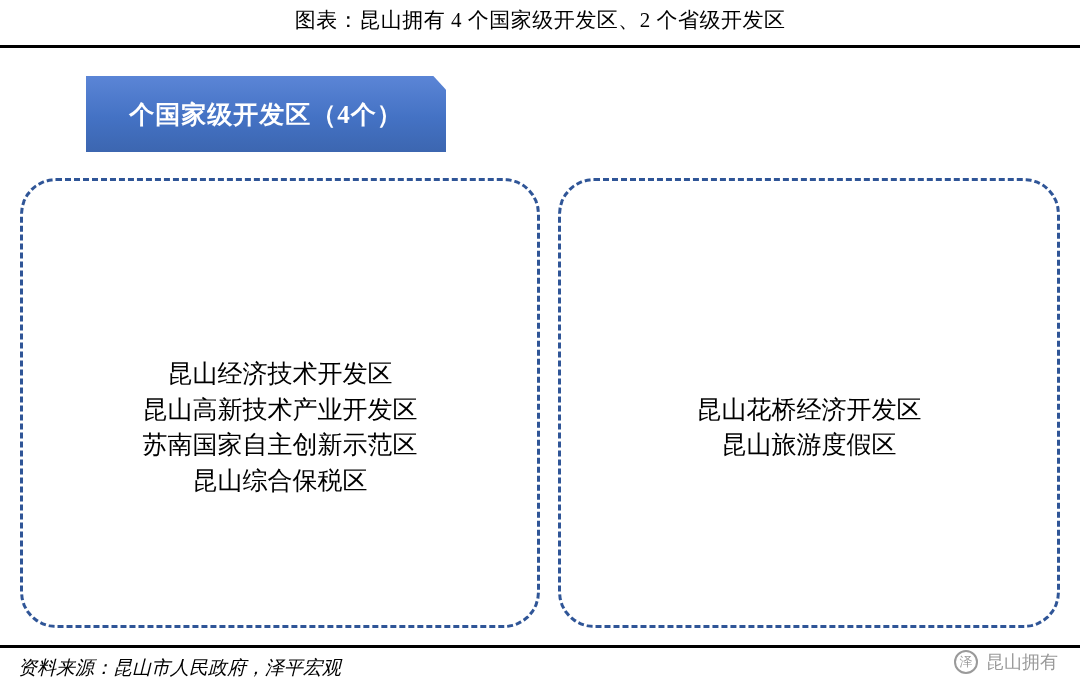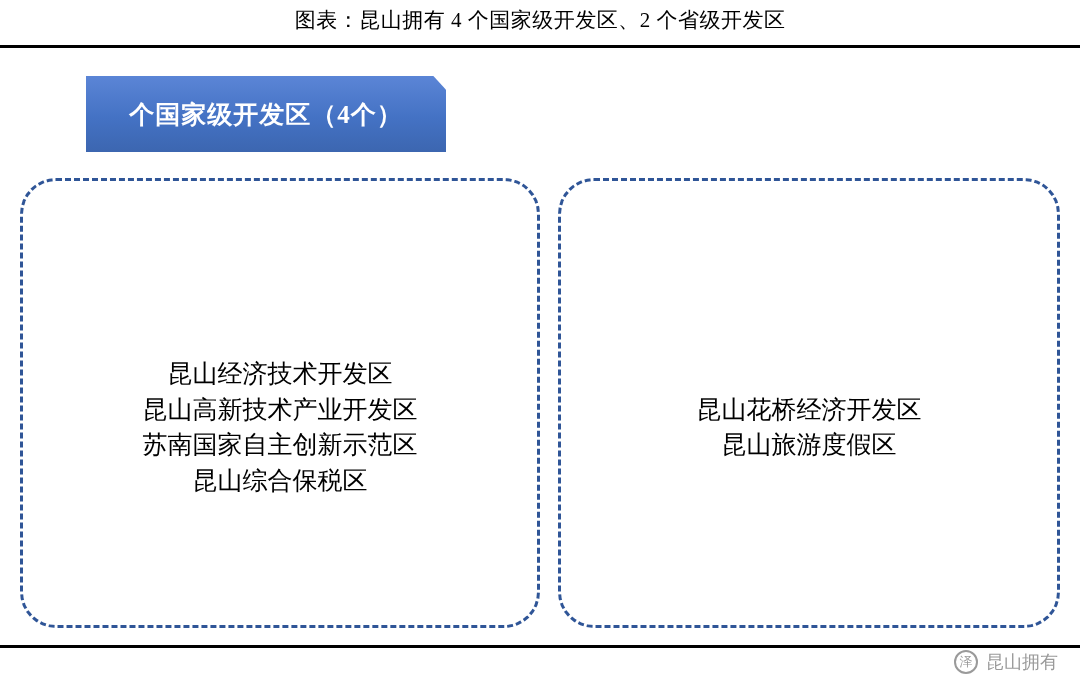--- a/index.html
+++ b/index.html
@@ -171,20 +171,21 @@
 
   <div class="dashbox dashbox-right">
     <div class="zone-list">
       <div>昆山花桥经济开发区</div>
       <div>昆山旅游度假区</div>
     </div>
   </div>
 
   <div class="rule-bottom"></div>
 
+  <div class="source">资料来源：昆山市人民政府，泽平宏观</div>
 
   <div class="watermark">
     <span class="wm-logo">
       <span>泽</span>
     </span>
     <span>昆山拥有</span>
   </div>
 
 </div>
 

